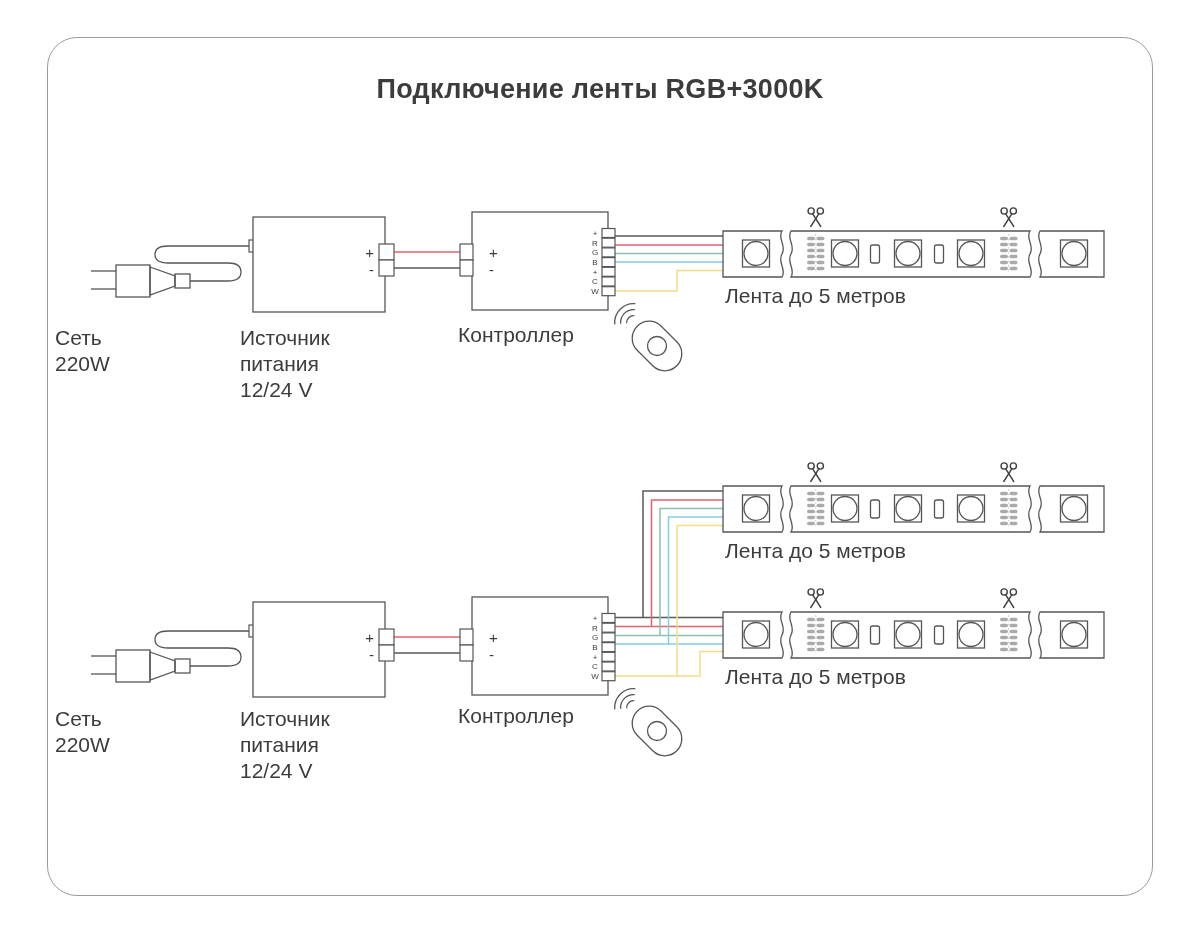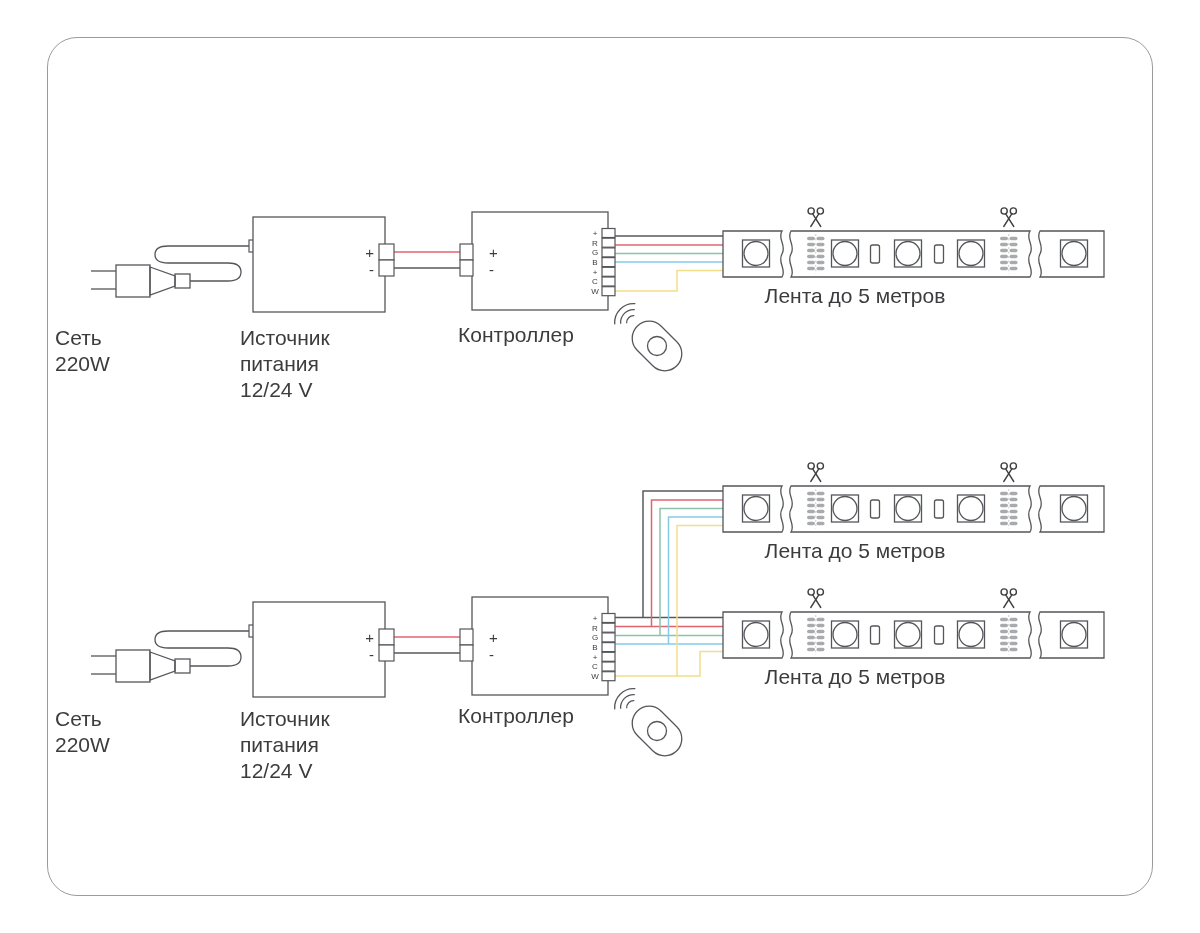--- a/index.html
+++ b/index.html
@@ -4,21 +4,21 @@
 <style>
   html,body{margin:0;padding:0;background:#ffffff;}
   #canvas{position:relative;width:1200px;height:933px;background:#fff;overflow:hidden;
           font-family:"Liberation Sans",sans-serif;color:var(--text,#3c3c3e);}
   #frame{position:absolute;left:47px;top:37px;width:1104px;height:857px;
          border:1.5px solid var(--frame,#9b9b9b);border-radius:30px;}
   #title{position:absolute;left:0;top:74px;width:1200px;text-align:center;
          font-size:27px;font-weight:600;letter-spacing:.3px;color:var(--text,#3c3c3e);}
   .lbl{position:absolute;font-size:21px;line-height:26px;color:var(--text,#3c3c3e);
        white-space:pre-line;text-align:left;}
-  .lbl.left{text-align:center;}
+  .lbl.left{text-align:left;}
   svg{position:absolute;left:0;top:0;}
   .box{fill:#fff;stroke:var(--outline,#55565a);stroke-width:1.3;}
   .term{fill:#fff;stroke:var(--outline,#55565a);stroke-width:1.2;}
   .ln{fill:none;stroke:var(--outline,#55565a);stroke-width:1.3;}
   .seg{fill:#fff;stroke:var(--outline,#55565a);stroke-width:1.3;}
   .led{fill:#fff;stroke:var(--outline,#55565a);stroke-width:1.3;}
   .pad{fill:var(--pads,#a8aaad);stroke:none;}
   .cut{stroke:#cccccc;stroke-width:1;stroke-dasharray:2 2.4;}
   .sc{fill:none;stroke:#3f4042;stroke-width:1.4;stroke-linecap:round;}
   .wire{fill:none;stroke-width:1.5;}
@@ -29,20 +29,21 @@
   .w-y{stroke:var(--wire_w,#f2de8a);}
   text{font-family:"Liberation Sans",sans-serif;fill:var(--text,#3c3c3e);}
   .pm{font-size:15px;font-weight:500;}
   .tl{font-size:8px;font-weight:500;text-anchor:middle;}
 </style>
 </head>
 <body>
 
 <div id="canvas">
   <div id="frame"></div>
+  <div id="title">Подключение ленты RGB+3000K</div>
 
   <svg width="1200" height="933" viewBox="0 0 1200 933">
     <defs>
 
       <g id="psu-def">
         <g>
           <line class="ln" x1="-162" y1="54" x2="-137" y2="54"></line>
           <line class="ln" x1="-162" y1="72" x2="-137" y2="72"></line>
           <rect class="ln" x="-137" y="48" width="34" height="32"></rect>
           <polygon class="ln" points="-103,50 -78,59 -78,69 -103,78"></polygon>

